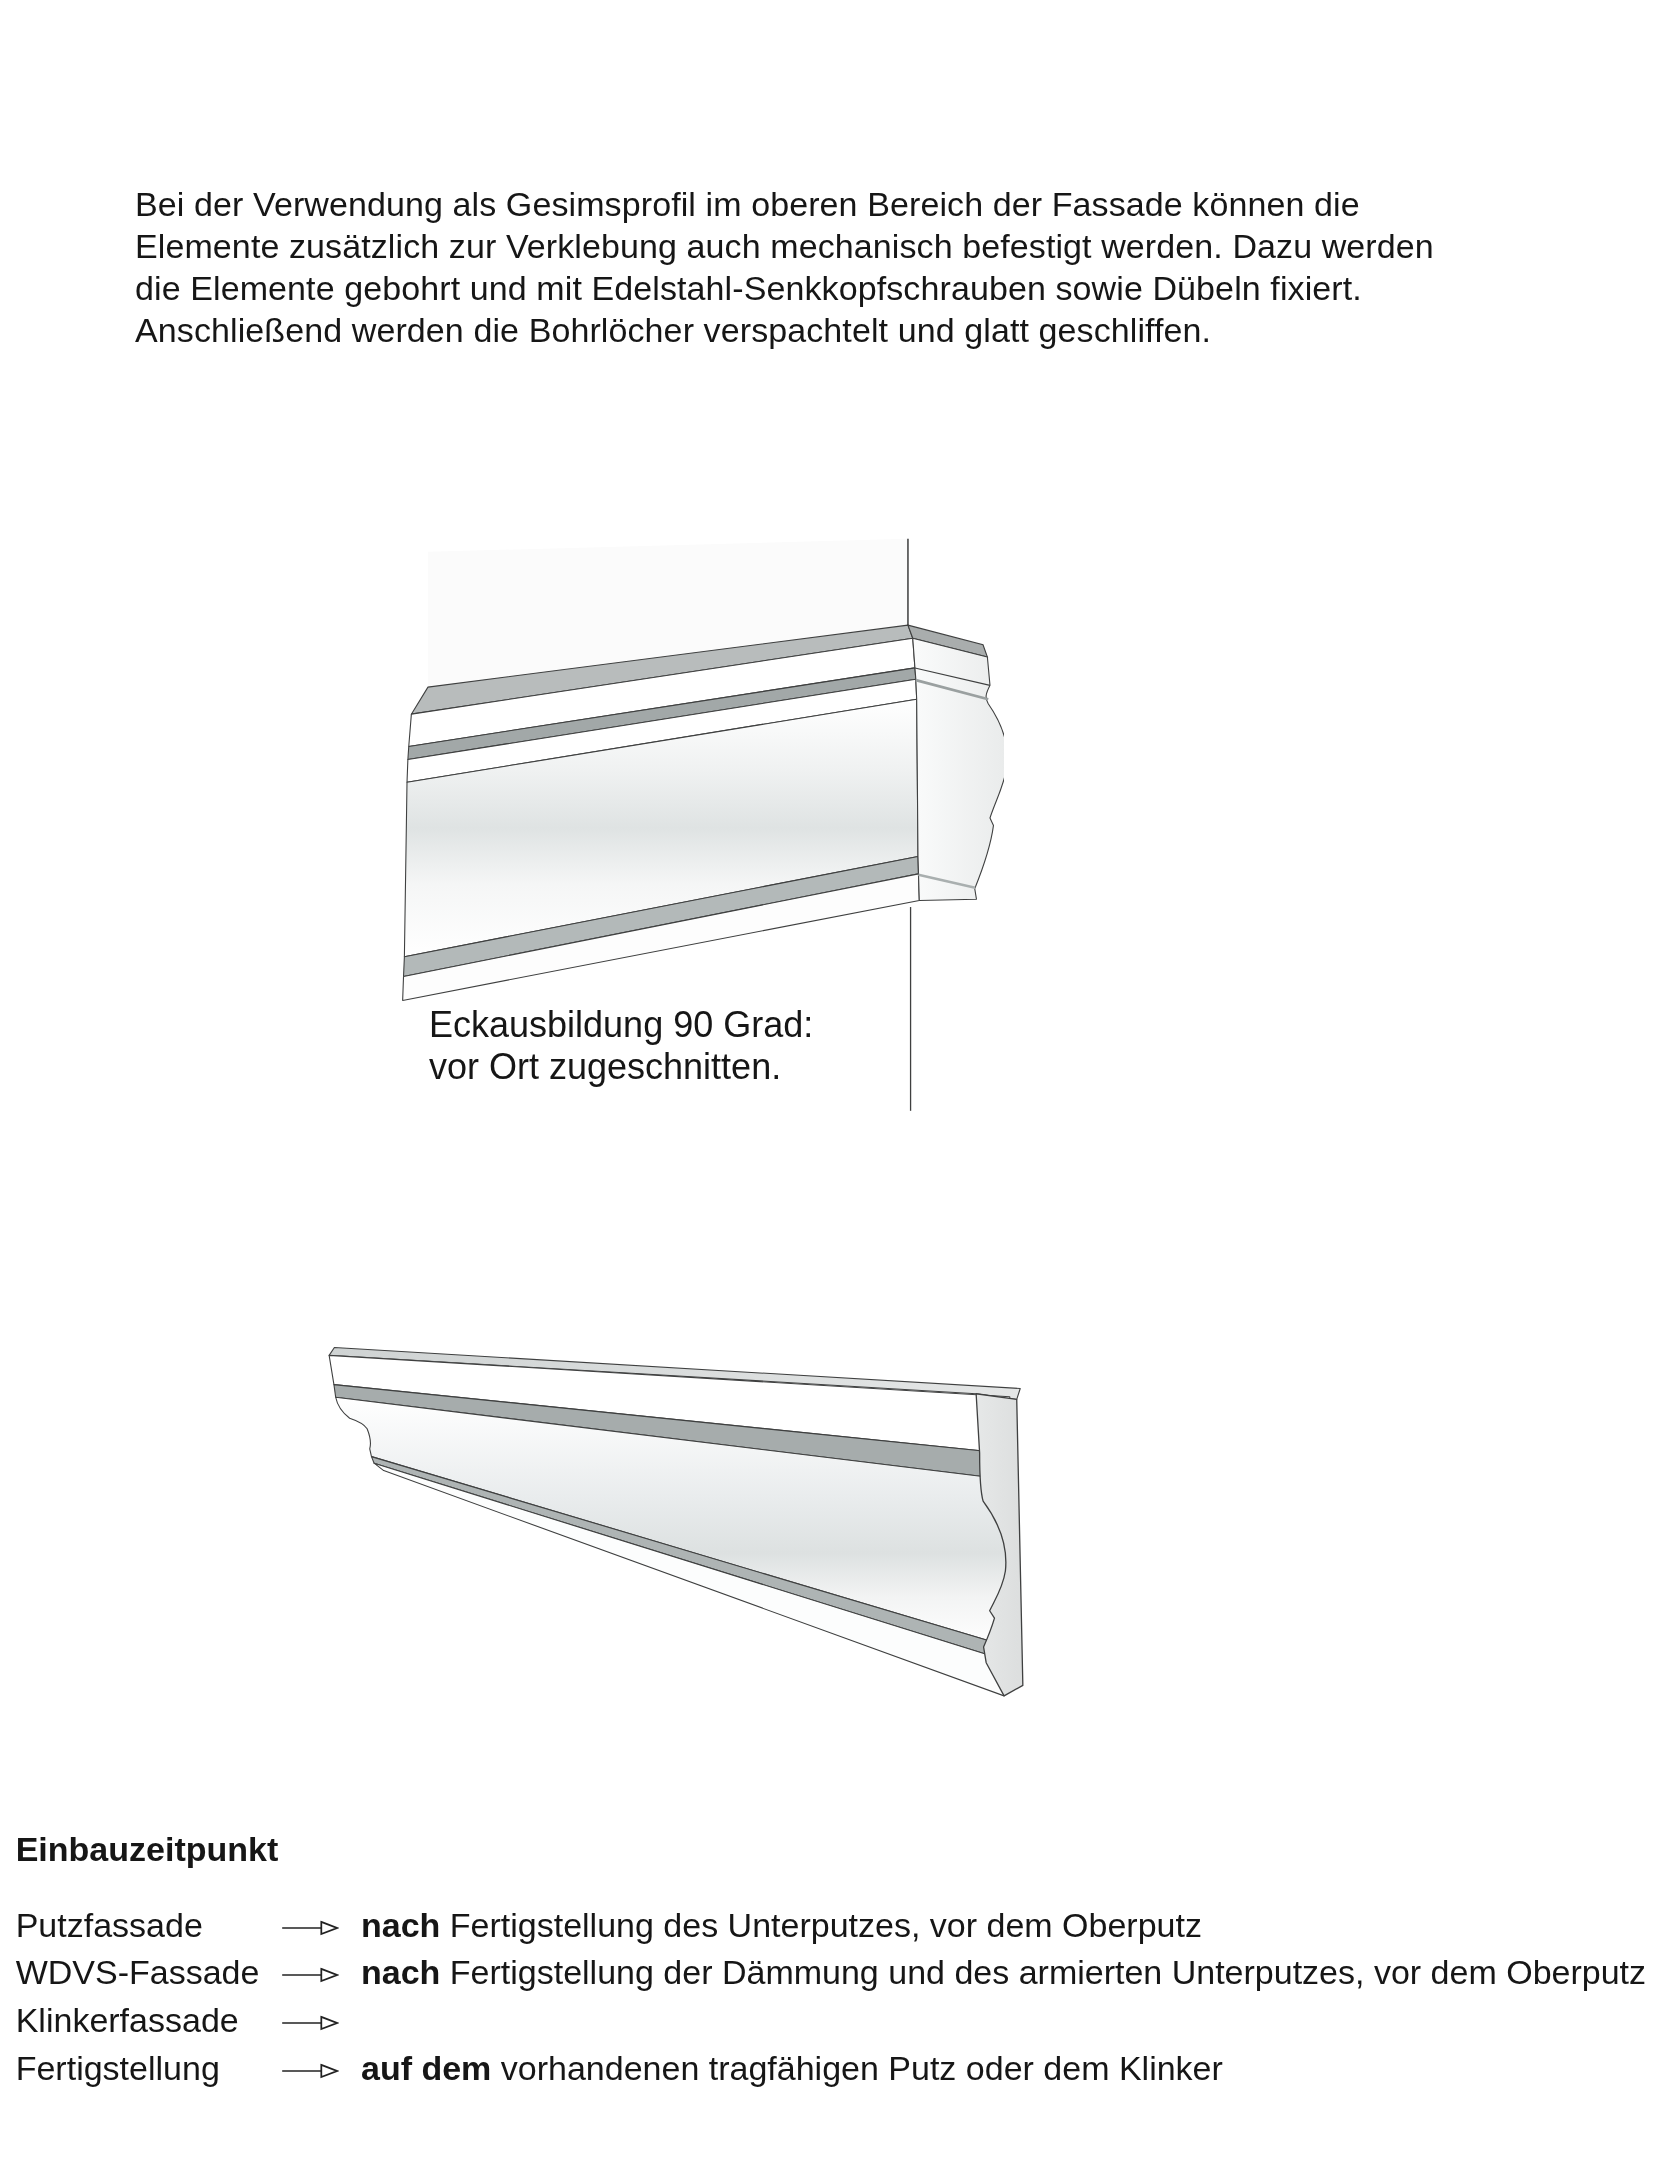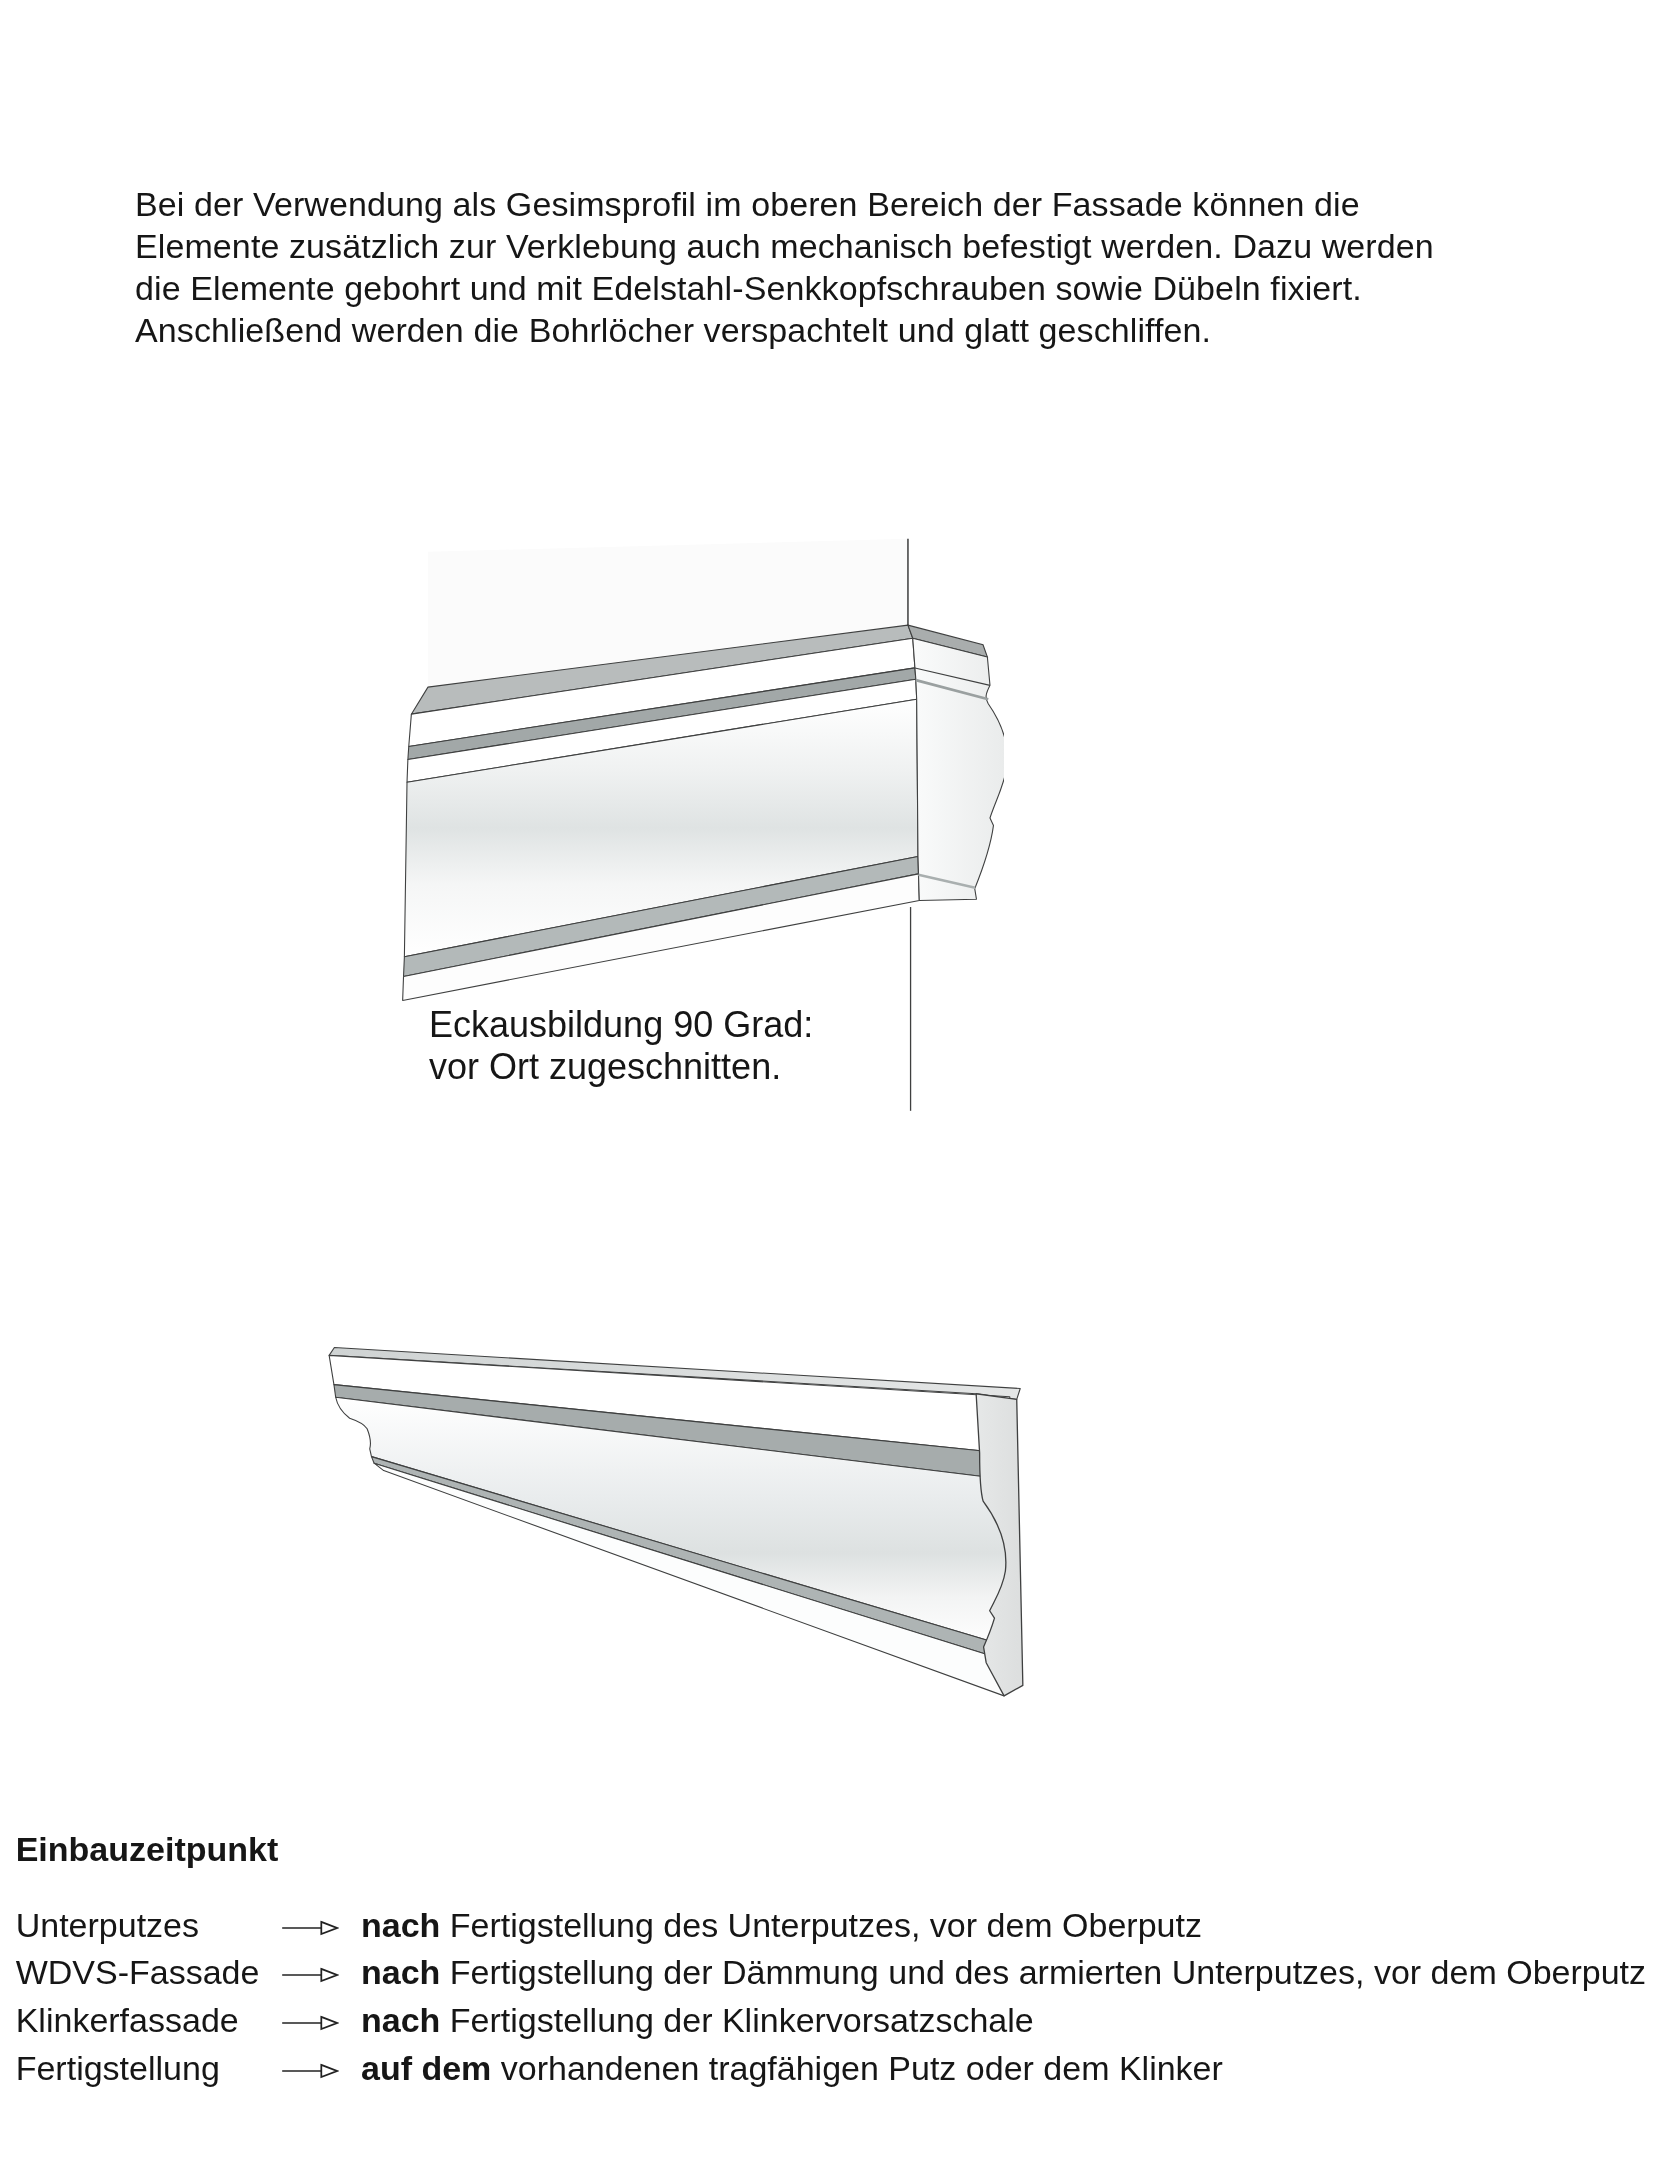--- a/index.html
+++ b/index.html
@@ -141,21 +141,21 @@
              C1560,724 1570,700 1577,676
              L1566,659
              C1576,637 1596,608 1602,568
              C1607,522 1597,470 1551,408
              C1546,390 1543,340 1543,298
              L1535,162 Z" fill="url(#g2c)" stroke="#3f4040" stroke-width="3" stroke-linejoin="round"></path>
   </svg>
 
   <div class="abs heading" style="left:15.7px; top:1830px;">Einbauzeitpunkt</div>
 
-  <div class="abs row-label" style="left:15.7px; top:1906px;">Unterputzes</div>
+  <div class="abs row-label" style="left:15.7px; top:1906px;">Putzfassade</div>
   <svg class="abs" style="left:281px; top:1918px;" width="58" height="20" viewBox="0 0 132 46">
     <line x1="2" y1="23" x2="92" y2="23" stroke="#222222" stroke-width="4"></line>
     <polygon points="92,9 128,23 92,37" fill="#ffffff" stroke="#222222" stroke-width="4" stroke-linejoin="miter"></polygon>
   </svg>
   <div class="abs row-desc" style="left:361px; top:1906px;">
     <b>nach</b><span> Fertigstellung des Unterputzes, vor dem Oberputz</span>
   </div>
 
   <div class="abs row-label" style="left:15.7px; top:1953px;">WDVS-Fassade</div>
   <svg class="abs" style="left:281px; top:1965px;" width="58" height="20" viewBox="0 0 132 46">
@@ -164,23 +164,20 @@
   </svg>
   <div class="abs row-desc" style="left:361px; top:1953px;">
     <b>nach</b><span> Fertigstellung der Dämmung und des armierten Unterputzes, vor dem Oberputz</span>
   </div>
 
   <div class="abs row-label" style="left:15.7px; top:2001px;">Klinkerfassade</div>
   <svg class="abs" style="left:281px; top:2013px;" width="58" height="20" viewBox="0 0 132 46">
     <line x1="2" y1="23" x2="92" y2="23" stroke="#222222" stroke-width="4"></line>
     <polygon points="92,9 128,23 92,37" fill="#ffffff" stroke="#222222" stroke-width="4" stroke-linejoin="miter"></polygon>
   </svg>
-  <div class="abs row-desc" style="left:361px; top:2001px;">
-    <b>nach</b><span> Fertigstellung der Klinkervorsatzschale</span>
-  </div>
 
   <div class="abs row-label" style="left:15.7px; top:2049px;">Fertigstellung</div>
   <svg class="abs" style="left:281px; top:2061px;" width="58" height="20" viewBox="0 0 132 46">
     <line x1="2" y1="23" x2="92" y2="23" stroke="#222222" stroke-width="4"></line>
     <polygon points="92,9 128,23 92,37" fill="#ffffff" stroke="#222222" stroke-width="4" stroke-linejoin="miter"></polygon>
   </svg>
   <div class="abs row-desc" style="left:361px; top:2049px;">
     <b>auf dem</b><span> vorhandenen tragfähigen Putz oder dem Klinker</span>
   </div>
 

